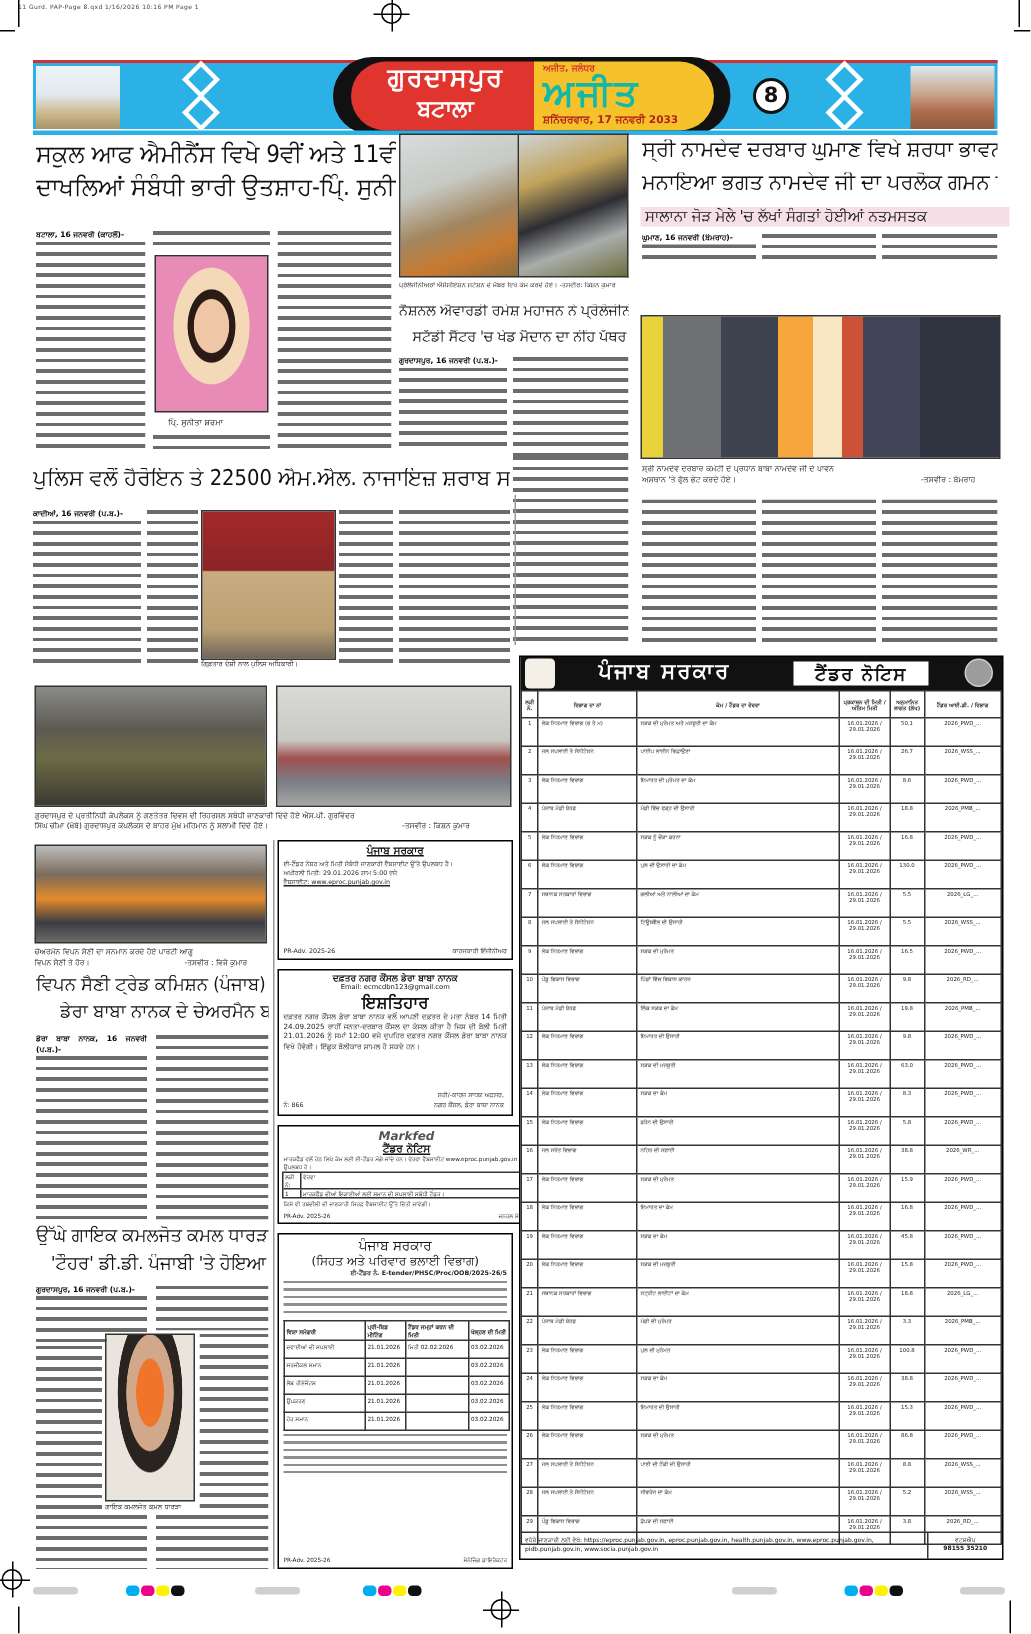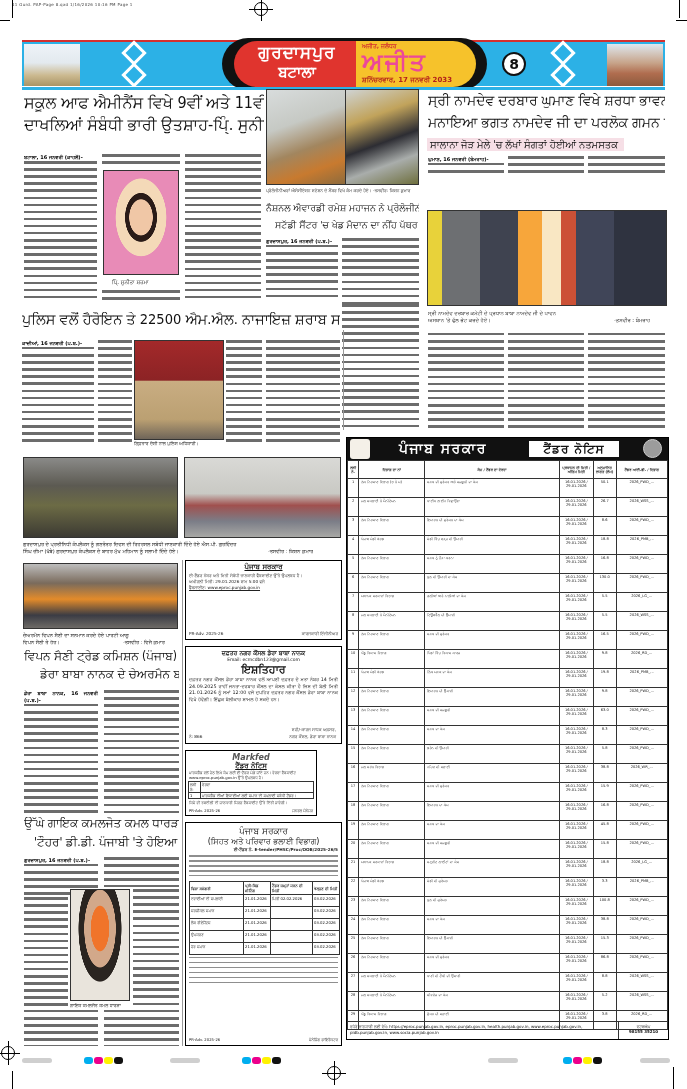--- a/index.html
+++ b/index.html
@@ -19,21 +19,21 @@
   .mh-img { position: absolute; top: 2px; width: 56px; height: 42px; background: linear-gradient(180deg, #e6eef5 0%, #cfd7dd 40%, #d9c9a5 100%); }
   .mh-img.left { left: 2px; background: linear-gradient(180deg,#eef3f8 0%,#e3e9ee 45%,#cbb98f 75%,#a99466 100%); }
   .mh-img.right { right: 2px; background: linear-gradient(180deg,#dfe8ef 0%,#c7a48a 45%,#b06d4f 70%,#8c5a3e 100%); }
   .diamond { position: absolute; width: 18px; height: 18px; border: 3px solid #fff; transform: rotate(45deg); }
   .oval { position: absolute; left: 200px; top: -4px; width: 265px; height: 52px; border-radius: 30px; background: #111; overflow: hidden; }
   .oval .red { position: absolute; left: 12px; top: 3px; width: 122px; height: 46px; background: #e0342e; border-radius: 24px 0 0 24px; }
   .oval .yel { position: absolute; left: 134px; top: 3px; width: 120px; height: 46px; background: #f6c22b; border-radius: 0 24px 24px 0; }
   .mh-city1 { position: absolute; left: 20px; top: 4px; width: 110px; text-align: center; color: #fff; font-size: 17px; font-weight: bold; letter-spacing: 1px; }
   .mh-city2 { position: absolute; left: 20px; top: 25px; width: 110px; text-align: center; color: #fff; font-size: 15px; font-weight: bold; }
   .mh-sub { position: absolute; left: 140px; top: 4px; font-size: 6px; color: #d3302f; font-weight: bold; }
-  .mh-brand { position: absolute; left: 140px; top: 10px; font-size: 24px; font-weight: bold; color: #ec4899; letter-spacing: 2px; }
+  .mh-brand { position: absolute; left: 140px; top: 10px; font-size: 24px; font-weight: bold; color: #14b8a6; letter-spacing: 2px; }
   .mh-date { position: absolute; left: 140px; top: 38px; font-size: 7px; color: #b31f1a; font-weight: bold; }
   .mh-page { position: absolute; left: 480px; top: 10px; width: 24px; height: 24px; border: 2px solid #111; border-radius: 50%; background: #fff; text-align: center; font-weight: bold; font-size: 14px; line-height: 21px; }
 
   
   .hl { position: absolute; font-family: "DejaVu Sans Condensed", "DejaVu Sans", sans-serif; color: #111; line-height: 1.1; white-space: nowrap; overflow: hidden; }
   .col { position: absolute; font-size: 5px; line-height: 7.1px; color: #222; text-align: justify; overflow: hidden; }
   .col .lines { display: block; height: 100%; background: repeating-linear-gradient(180deg, #3b3b3b 0 2.5px, transparent 2.5px 7.1px); opacity: .75; }
   .col .dateline { color: #000; font-weight: bold; background: #fff; }
   .caption { position: absolute; font-size: 5.5px; color: #111; line-height: 7px; overflow: hidden; white-space: nowrap; }
   .photo { position: absolute; border: 1px solid #333; overflow: hidden; }
@@ -141,21 +141,21 @@
       <span class="lines"></span>
     </div>
   <div class="col" style="left:342px;top:304px;width:77px;height:128px">
       <span class="lines"></span>
     </div>
 </div>
 
 <div>
   <div class="hl" style="left:428px;top:93px;font-size:14px;width:237px">ਸ੍ਰੀ ਨਾਮਦੇਵ ਦਰਬਾਰ ਘੁਮਾਣ ਵਿਖੇ ਸ਼ਰਧਾ ਭਾਵਨਾ ਨਾਲ</div>
   <div class="hl" style="left:428px;top:115px;font-size:14px;width:237px">ਮਨਾਇਆ ਭਗਤ ਨਾਮਦੇਵ ਜੀ ਦਾ ਪਰਲੋਕ ਗਮਨ ਦਿਵਸ</div>
-  <div class="hl" style="left:427px;top:138px;font-size:10px;width:197px;background:#f6dfe6;padding:1px 3px">ਸਾਲਾਨਾ ਜੋੜ ਮੇਲੇ 'ਚ ਲੱਖਾਂ ਸੰਗਤਾਂ ਹੋਈਆਂ ਨਤਮਸਤਕ</div>
+  <div class="hl" style="left:427px;top:138px;font-size:10px;width:246px;background:#f6dfe6;padding:1px 3px">ਸਾਲਾਨਾ ਜੋੜ ਮੇਲੇ 'ਚ ਲੱਖਾਂ ਸੰਗਤਾਂ ਹੋਈਆਂ ਨਤਮਸਤਕ</div>
   <div class="col" style="left:428px;top:156px;width:76px;height:20px">
     <span class="dateline">ਘੁਮਾਣ, 16 ਜਨਵਰੀ (ਬੰਮਰਾਹ)-</span>
     <span class="lines"></span>
   </div>
   <div class="col" style="left:508px;top:156px;width:76px;height:20px">
       <span class="lines"></span>
     </div>
   <div class="col" style="left:588px;top:156px;width:77px;height:20px">
       <span class="lines"></span>
     </div>
@@ -255,21 +255,21 @@
 <div class="adbox" style="left:185px;top:646px;width:157px;height:98px">
   <div class="ad-title" style="font-size:6px;margin-top:2px">ਦਫ਼ਤਰ ਨਗਰ ਕੌਂਸਲ ਡੇਰਾ ਬਾਬਾ ਨਾਨਕ</div>
   <div class="ad-title" style="font-size:4.5px;font-weight:normal">Email: ecmcdbn123@gmail.com</div>
   <div class="ad-title" style="font-size:11px;margin:1px 0">ਇਸ਼ਤਿਹਾਰ</div>
   <div class="ad-text" style="font-size:4.8px;line-height:6.6px;text-align:justify">ਦਫ਼ਤਰ ਨਗਰ ਕੌਂਸਲ ਡੇਰਾ ਬਾਬਾ ਨਾਨਕ ਵਲੋਂ ਆਪਣੀ ਦਫ਼ਤਰ ਦੇ ਮਤਾ ਨੰਬਰ 14 ਮਿਤੀ 24.09.2025 ਰਾਹੀਂ ਜਨਤਾ-ਦਰਬਾਰ ਕੌਂਸਲ ਦਾ ਕੰਸਲ ਕੀਤਾ ਹੈ ਜਿਸ ਦੀ ਬੋਲੀ ਮਿਤੀ 21.01.2026 ਨੂੰ ਸਮਾਂ 12:00 ਵਜੇ ਦੁਪਹਿਰ ਦਫ਼ਤਰ ਨਗਰ ਕੌਂਸਲ ਡੇਰਾ ਬਾਬਾ ਨਾਨਕ ਵਿਖੇ ਹੋਵੇਗੀ। ਇੱਛੁਕ ਬੋਲੀਕਾਰ ਸ਼ਾਮਲ ਹੋ ਸਕਦੇ ਹਨ।</div>
   <div class="ad-text" style="position:absolute;right:2px;bottom:10px">ਸਹੀ/-ਕਾਰਜ ਸਾਧਕ ਅਫ਼ਸਰ,</div>
   <div class="ad-text" style="position:absolute;right:2px;bottom:3px">ਨਗਰ ਕੌਂਸਲ, ਡੇਰਾ ਬਾਬਾ ਨਾਨਕ</div>
   <div class="ad-text" style="position:absolute;left:0;bottom:3px">ਨੰ: 866</div>
 </div>
 
-<div class="adbox" style="left:185px;top:750px;width:132px;height:66px">
+<div class="adbox" style="left:185px;top:750px;width:172px;height:66px">
   <div class="ad-title" style="font-size:8px;font-style:italic;color:#555;margin-top:2px">Markfed</div>
   <div class="ad-title" style="font-size:7px;text-decoration:underline">ਟੈਂਡਰ ਨੋਟਿਸ</div>
   <div class="ad-text" style="font-size:3.8px;line-height:5px">ਮਾਰਕਫੈੱਡ ਵਲੋਂ ਹੇਠ ਲਿਖੇ ਕੰਮ ਲਈ ਈ-ਟੈਂਡਰ ਮੰਗੇ ਜਾਂਦੇ ਹਨ। ਵੇਰਵਾ ਵੈੱਬਸਾਈਟ www.eproc.punjab.gov.in ਉੱਤੇ ਉਪਲਬਧ ਹੈ।</div>
   <div style="margin:1px 2px;border:1px solid #333;font-size:3.8px">
     <div style="display:flex;border-bottom:1px solid #333">
       <span style="width:12px;border-right:1px solid #333;padding:0 1px">ਲੜੀ ਨੰ:</span>
       <span style="padding:0 1px">ਵੇਰਵਾ</span>
     </div>
     <div style="display:flex">
       <span style="width:12px;border-right:1px solid #333;padding:0 1px">1</span>

